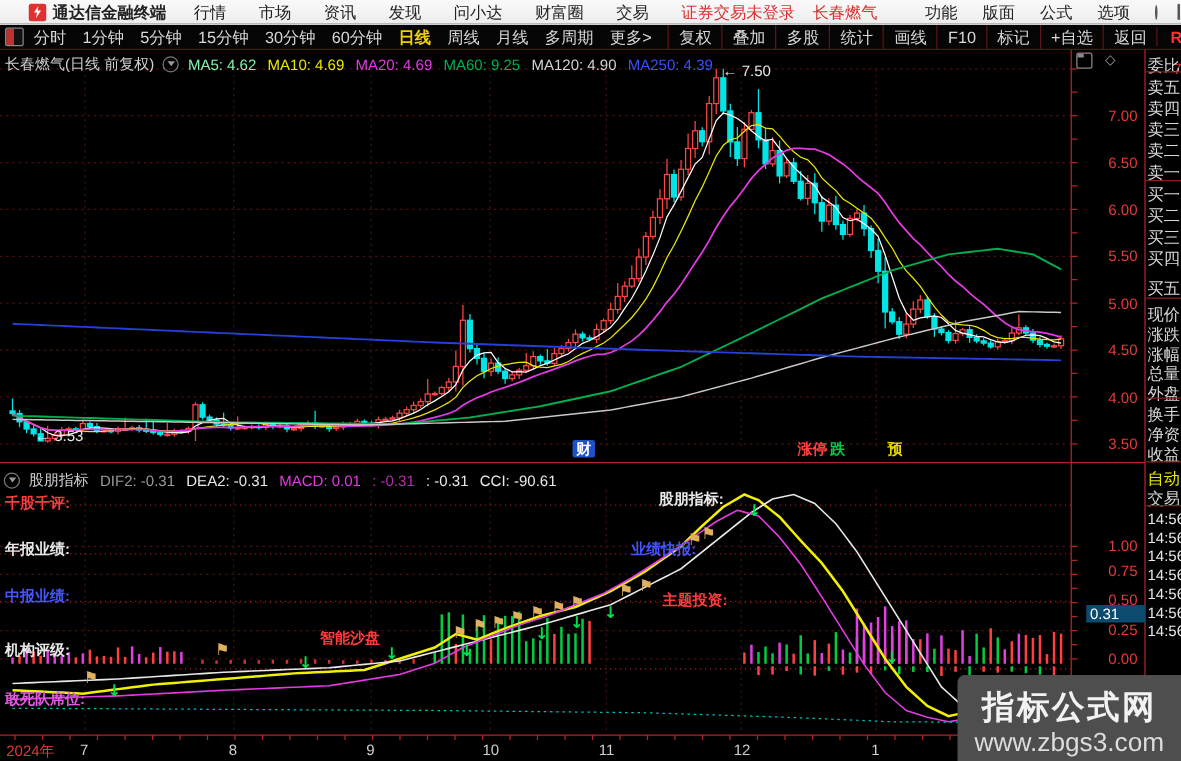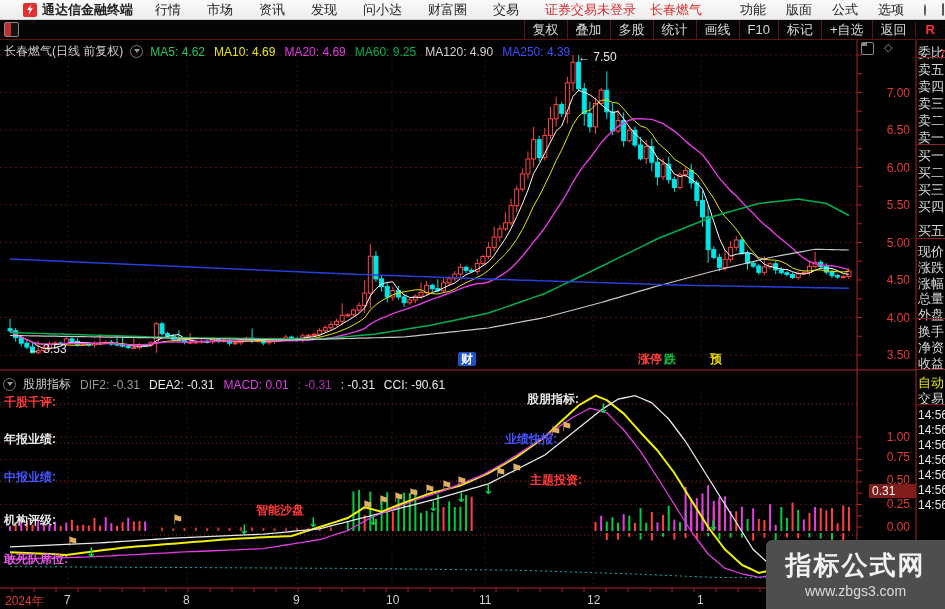--- a/index.html
+++ b/index.html
@@ -37,26 +37,26 @@
   .ma-lab{margin-right:9px;}
   #ind-header{left:3px;top:376px;font-size:12px;color:#cfcfcf;display:flex;align-items:center;}
   .iv{margin-right:9px;}
   .ytick{position:absolute;width:48px;text-align:right;font-size:12px;color:#e63939;}
   .mon{position:absolute;top:593px;font-size:12px;color:#cfcfcf;}
   .sb-lab{position:absolute;left:918px;width:27px;font-size:13px;color:#d8d8d8;overflow:hidden;}
   .sb-div{position:absolute;left:917px;width:28px;height:1px;background:#8a1f1f;}
   .sb-time{position:absolute;left:918px;width:27px;font-size:12px;color:#e8e8e8;overflow:hidden;}
   .ip-label{position:absolute;font-size:12px;font-weight:bold;}
   .badge{position:absolute;top:352px;font-size:12px;font-weight:bold;line-height:14px;}
-  .tag031{position:absolute;left:869px;top:484px;width:44px;height:14px;background:#7f1d1d;color:#fff;
+  .tag031{position:absolute;left:869px;top:484px;width:44px;height:14px;background:#0c4a6e;color:#fff;
           font-size:12px;line-height:14px;padding-left:3px;}
   #watermark{position:absolute;left:766px;top:540px;width:179px;height:69px;background:#4e4e4e;border-radius:6px 0 0 0;
              text-align:center;z-index:30;}
   #wm1{margin-top:8px;font-size:26px;font-weight:bold;color:#f2f2f2;letter-spacing:2px;}
-  #wm2{font-size:14px;color:#dcdcdc;}
+  #wm2{font-size:21px;color:#dcdcdc;}
   .annot{position:absolute;font-size:12px;color:#e8e8e8;}
   .mini-ico{position:absolute;color:#999;font-size:11px;}
   #panel-ico{position:absolute;left:861px;top:42px;width:11px;height:11px;border:1px solid #888;border-radius:2px;}
   #panel-ico::after{content:"";position:absolute;left:0;top:0;width:5px;height:3px;background:#888;}
 </style>
 </head>
 <body>
 
 <div id="app">
 
@@ -674,40 +674,53 @@
         <span class="fn-item">选项</span>
       </span>
     <span class="tb-ico ico-circle"></span>
     <span class="tb-ico ico-phone"></span>
     <span class="tb-ico ico-mail">✉</span>
     <span class="guest">游客</span>
   </div>
 
   <div id="periodbar" style="z-index:20;">
     <span class="pb-icon"></span>
+    <span id="period-items" style="display:flex;">
+        <span class="p-item">分时</span>
+        <span class="p-item">1分钟</span>
+        <span class="p-item">5分钟</span>
+        <span class="p-item">15分钟</span>
+        <span class="p-item">30分钟</span>
+        <span class="p-item">60分钟</span>
+        <span class="p-item active">日线</span>
+        <span class="p-item">周线</span>
+        <span class="p-item">月线</span>
+        <span class="p-item">多周期</span>
+        <span class="p-item">更多&gt;</span>
+      </span>
     <span class="tb-spacer"></span>
     <span id="pb-right" style="display:flex;">
         <span class="pr-item">复权</span>
         <span class="pr-item">叠加</span>
         <span class="pr-item">多股</span>
         <span class="pr-item">统计</span>
         <span class="pr-item">画线</span>
         <span class="pr-item">F10</span>
         <span class="pr-item">标记</span>
         <span class="pr-item">+自选</span>
         <span class="pr-item">返回</span>
       </span>
     <span class="r-label">R</span>
   </div>
 
   <div class="abs" id="main-header" style="z-index:10;">
     <span>长春燃气(日线 前复权)</span>
     <span class="chev-circ"></span>
     <span id="ma-labels" style="display:flex;">
-        <span class="ma-lab" style="color:#22c55e">MA5: 4.62</span>
+        <span class="ma-lab" style="color:#86efac">MA5: 4.62</span>
         <span class="ma-lab" style="color:#e8e800">MA10: 4.69</span>
         <span class="ma-lab" style="color:#e23be2">MA20: 4.69</span>
         <span class="ma-lab" style="color:#00b050">MA60: 9.25</span>
         <span class="ma-lab" style="color:#d2d2d2">MA120: 4.90</span>
         <span class="ma-lab" style="color:#3a50ff">MA250: 4.39</span>
       </span>
   </div>
   <div id="panel-ico" style="z-index:10;"></div>
   <div class="mini-ico" style="left:884px;top:41px;z-index:10;">◇</div>
 

